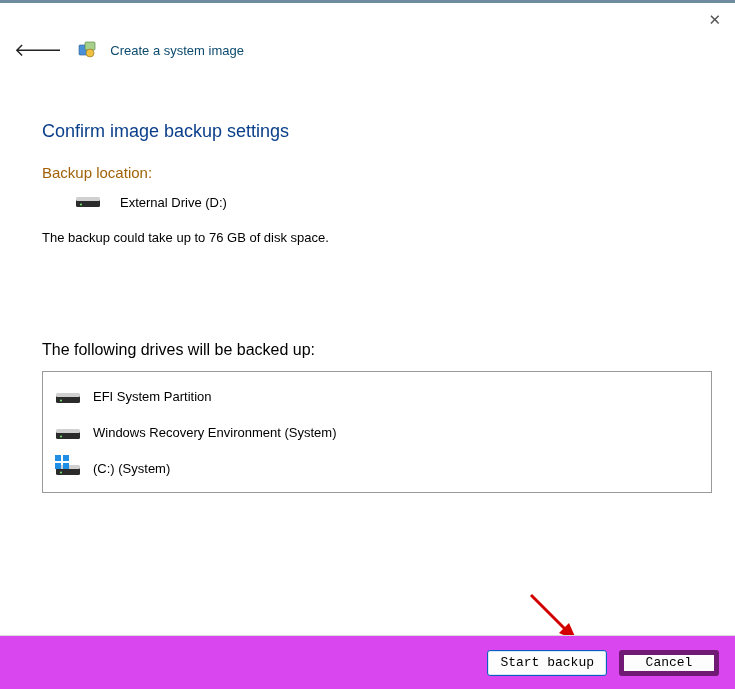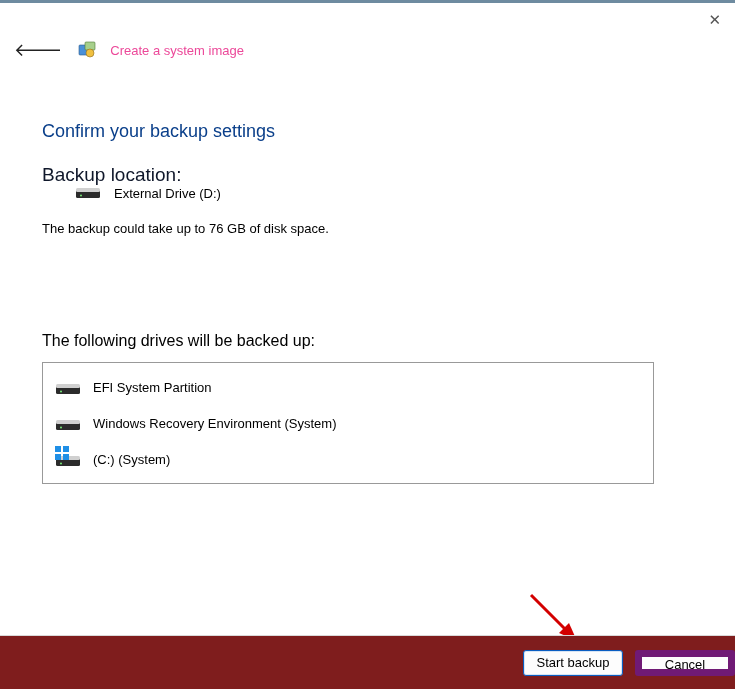--- a/index.html
+++ b/index.html
@@ -45,58 +45,59 @@
     line-height: 1;
     padding: 2px 2px;
   }
   .wizard-icon {
     width: 18px; height: 18px;
     position: relative;
   }
   .wizard-icon svg { width: 18px; height: 18px; display:block; }
   .header-title {
     font-size: 13px;
-    color: #ec4899;
+    color: #0c4a6e;
   }
   .content {
     padding: 24px 42px 0 42px;
   }
   .section-heading {
     color: #0a3f8a;
     font-size: 18px;
     font-weight: 400;
     margin: 28px 0 22px 0;
   }
   .label {
-    font-size: 19px;
-    color: #0f172a;
+    font-size: 15px;
+    color: #a16207;
+    margin-bottom: 14px;
   }
   .location-row {
     display: flex;
     align-items: center;
-    gap: 14px;
+    gap: 20px;
     padding-left: 34px;
     margin-bottom: 20px;
   }
   .drive-icon {
     width: 24px; height: 12px;
   }
   .drive-icon svg { width: 24px; height: 12px; display:block; }
   .size-note {
     font-size: 13px;
     margin-bottom: 96px;
   }
   .list-label {
     font-size: 16px;
     margin-bottom: 12px;
   }
   .drives-box {
     border: 1px solid #999;
     padding: 6px 0;
-    width: 612px;
+    width: 670px;
   }
   .drive-row {
     display: flex;
     align-items: center;
     gap: 10px;
     padding: 9px 10px;
     font-size: 13px;
   }
   .drive-row .slot {
     width: 30px; height: 18px;
@@ -108,30 +109,32 @@
     top: -4px; left: 2px;
     width: 14px; height: 14px;
   }
   .win-badge svg { width:14px; height:14px; display:block; }
 
   .footer {
     position: absolute;
     left: 0; right: 0; bottom: 0;
     height: 54px;
     border-top: 1px solid #d9d9d9;
-    background: #7f1d1d;
+    background: #d946ef;
     display: flex;
     align-items: center;
     justify-content: flex-end;
     gap: 12px;
+    padding-right: 16px;
+    font-family: Liberation Mono, monospace;
   }
   .btn {
     min-width: 100px;
     height: 26px;
-    border: 7px solid #701a75;
+    border: 5px solid #701a75;
     background: #fdfdfd;
     font-size: 13px;
     font-family: inherit;
     border-radius: 3px;
     cursor: pointer;
     padding: 0 12px;
   }
   .btn.primary {
     border: 1px solid #0a5ec2;
     box-shadow: 0 0 0 1px rgba(10,94,194,0.15) inset;
@@ -160,21 +163,21 @@
       <svg viewBox="0 0 18 18">
         <rect x="1" y="4" width="9" height="10" rx="1" fill="#4a90d9" stroke="#2b5a8c" stroke-width="0.6"></rect>
         <rect x="7" y="1" width="10" height="8" rx="1" fill="#a7d08c" stroke="#4d7a36" stroke-width="0.6"></rect>
         <circle cx="12" cy="12" r="4" fill="#f0c040" stroke="#8b6b1f" stroke-width="0.6"></circle>
       </svg>
     </span>
     <span class="header-title">Create a system image</span>
   </div>
 
   <div class="content">
-    <div class="section-heading">Confirm your backup settings</div>
+    <div class="section-heading">Confirm image backup settings</div>
 
     <div class="label">Backup location:</div>
 
     <div class="location-row">
       <span class="drive-icon">
         <svg viewBox="0 0 24 12">
           <rect x="0" y="2" width="24" height="8" rx="1.5" fill="#2b2b2b"></rect>
           <rect x="0" y="0" width="24" height="4" rx="1.5" fill="#d0d0d0"></rect>
           <circle cx="5" cy="7.5" r="0.9" fill="#7fff7f"></circle>
         </svg>

